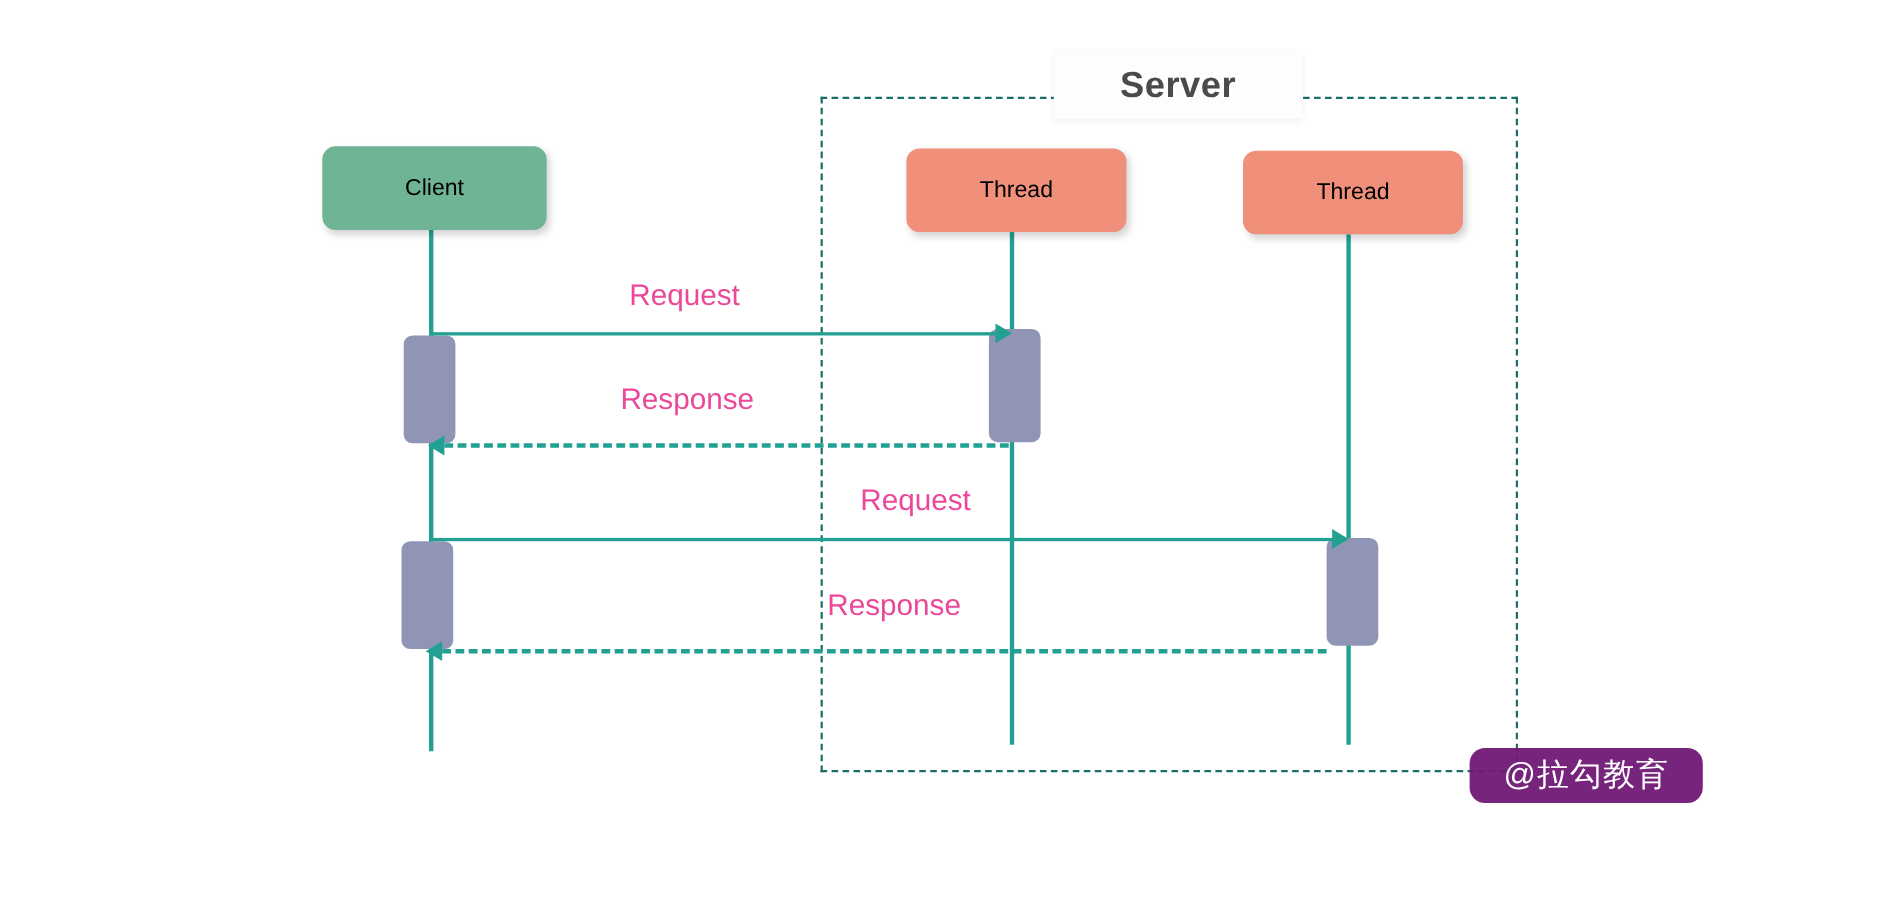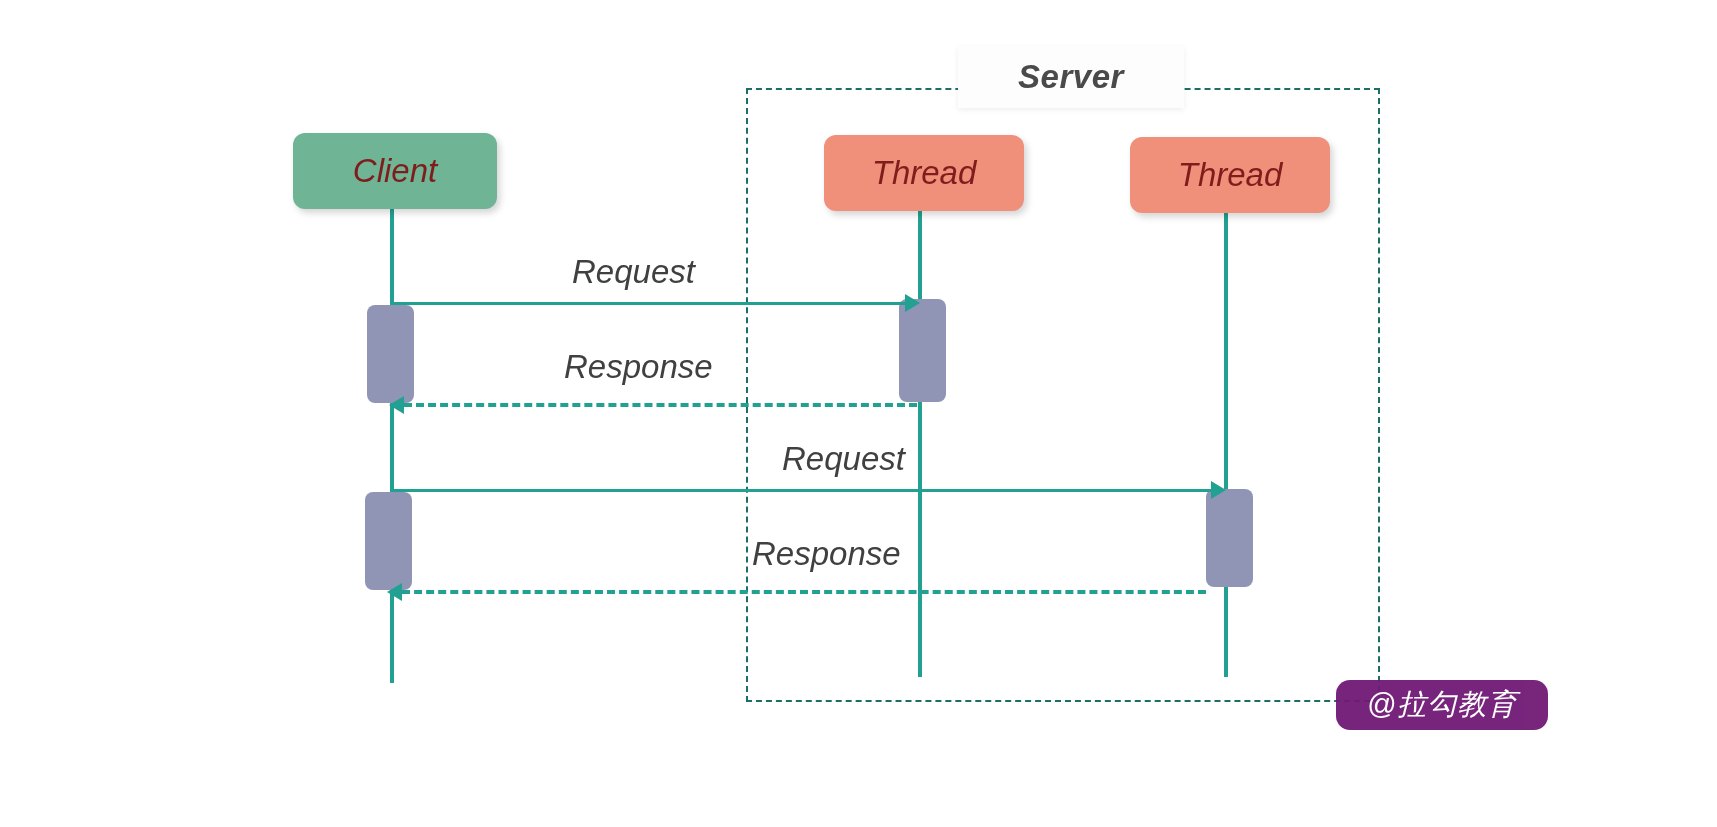--- a/index.html
+++ b/index.html
@@ -9,21 +9,20 @@
   }
   body {
     font-family: "Liberation Sans", sans-serif;
   }
   #canvas {
     position: relative;
     width: 1717px;
     height: 809px;
     background: #ffffff;
     overflow: hidden;
-    font-style: italic;
   }
 
   
   .server-box {
     position: absolute;
     border: 2px dashed #1b6f66;
     box-sizing: border-box;
     background: transparent;
   }
   .server-label {
@@ -39,22 +38,22 @@
     box-shadow: 0 2px 6px rgba(0,0,0,0.07);
   }
 
   
   .actor {
     position: absolute;
     border-radius: 12px;
     display: flex;
     align-items: center;
     justify-content: center;
-    color: #7f1d1d;
-    font-size: 33px;
+    color: #000000;
+    font-size: 21px;
     box-shadow: 3px 4px 7px rgba(0,0,0,0.17);
     box-sizing: border-box;
     text-align: center;
   }
 
   
   .lifeline {
     position: absolute;
     width: 4px;
     background: #22a193;
@@ -87,22 +86,22 @@
     border-bottom: 9px solid transparent;
     border-left: 15px solid #22a193;
   }
   .msg-head.left {
     border-top: 9px solid transparent;
     border-bottom: 9px solid transparent;
     border-right: 15px solid #22a193;
   }
   .msg-label {
     position: absolute;
-    color: #404040;
-    font-size: 33px;
+    color: #ec4899;
+    font-size: 27px;
     white-space: nowrap;
   }
 
   
   .watermark {
     position: absolute;
     background: #701a75;
     border-radius: 14px;
     color: #ffffff;
     font-size: 29px;

